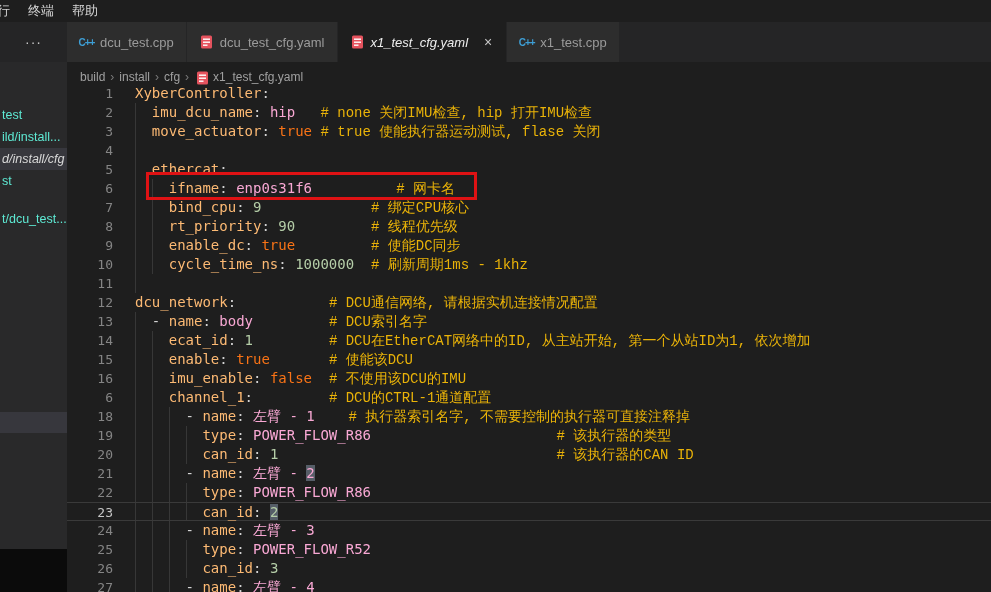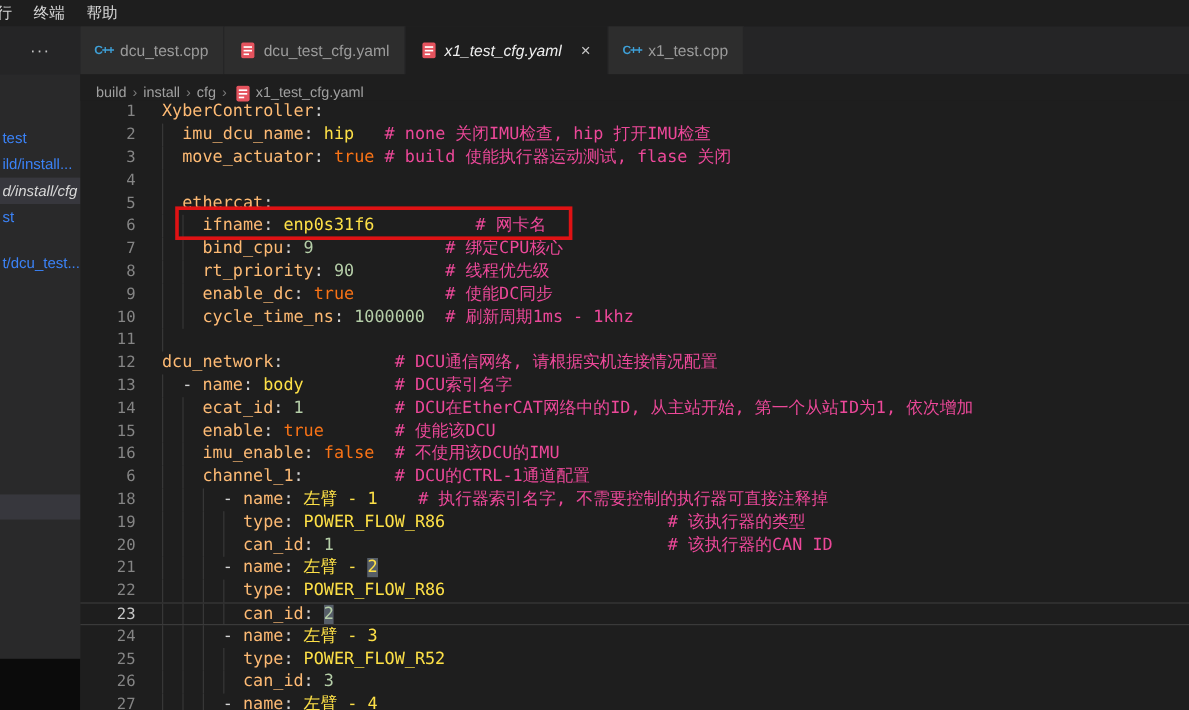--- a/index.html
+++ b/index.html
@@ -13,21 +13,21 @@
   #menubar { position:absolute; left:0; top:0; width:991px; height:22px;
     background:#1e1e1e; display:flex; align-items:center; color:#d6d6d6; font-size:13px; }
   .menu-item { padding:0 9px; height:22px; display:flex; align-items:center; cursor:default; }
   .menu-item:first-child { padding-left:1px; margin-left:-4px; }
   
   #sidebar { position:absolute; left:0; top:22px; width:67px; height:570px; background:#29292a; overflow:hidden; }
   #sidebar-head { position:absolute; left:0; top:0; width:67px; height:40px; background:#252526;
     display:flex; align-items:center; justify-content:center; color:#c5c5c5; }
   #more-actions { font-size:14px; letter-spacing:1px; padding:2px 6px; cursor:pointer; }
   .side-row { position:absolute; left:0; width:67px; height:22px; line-height:22px;
-    color:#3b82f6; font-size:12.5px; white-space:nowrap; overflow:hidden; padding-left:2px; cursor:pointer; }
+    color:#5eead4; font-size:12.5px; white-space:nowrap; overflow:hidden; padding-left:2px; cursor:pointer; }
   .side-row.selected { background:#37373d; color:#d8d8d8; font-style:italic; }
   #side-empty-selection { position:absolute; left:0; top:390px; width:67px; height:21px; background:#37373d; }
   #side-bottom-panel { position:absolute; left:0; top:527px; width:67px; height:43px; background:#0b0b0b; }
   
   #tabbar { position:absolute; left:67px; top:22px; width:924px; height:40px; background:#252526;
     display:flex; align-items:stretch; }
   .tab { display:flex; align-items:center; gap:6px; padding:0 12px; background:#2d2d2d;
     border-right:1px solid #252526; color:#9b9b9b; font-size:13px; cursor:pointer; white-space:nowrap; }
   .tab.active { background:#1e1e1e; color:#efefef; font-style:italic; }
   .tab .close { margin-left:8px; color:#c8c8c8; font-size:14px; font-style:normal; padding:0 2px; cursor:pointer; }
@@ -41,22 +41,22 @@
   #breadcrumb .ficon { width:13px; height:13px; margin-left:2px; }
   
   #editor { position:absolute; left:67px; top:84px; width:924px; height:508px;
     font-family:"DejaVu Sans Mono","Liberation Mono",monospace; font-size:14px; }
   .line { display:flex; height:19px; line-height:19px; position:relative; cursor:text; }
   .line.active { border-top:1px solid #3a3a3a; border-bottom:1px solid #3a3a3a; }
   .ln { width:68px; padding-right:22px; text-align:right; color:#858585; flex:none; font-size:13px; }
   .line.active .ln { color:#c6c6c6; }
   .lc { position:relative; white-space:pre; flex:1; color:#d4d4d4; }
   .guide { position:absolute; top:0; bottom:0; width:1px; background:#373737; }
-  .tk { color:#fdba74; } .tp { color:#d4d4d4; } .ts { color:#fde047; }
-  .tn { color:#b5cea8; } .tb { color:#f97316; } .tc { color:#ec4899; } .tw { }
+  .tk { color:#fdba74; } .tp { color:#d4d4d4; } .ts { color:#f9a8d4; }
+  .tn { color:#b5cea8; } .tb { color:#f97316; } .tc { color:#eab308;font-family:Liberation Mono, monospace; } .tw { }
   .hl { background:#565e68; }
   
   #annotation-box { position:absolute; left:146px; top:172px; width:331px; height:28px;
     border:3px solid #df1214; pointer-events:none; }
 </style>
 </head>
 <body>
 
 <div id="stage">
   <div id="menubar">
@@ -140,21 +140,21 @@
       <div class="line">
         <span class="ln">1</span>
         <span class="lc"><span class="tk">XyberController</span><span class="tp">:</span></span>
       </div>
       <div class="line">
         <span class="ln">2</span>
         <span class="lc"><span class="guide" style="left: 0ch;"></span><span class="tw">  </span><span class="tk">imu_dcu_name</span><span class="tp">: </span><span class="ts">hip</span><span class="tw">   </span><span class="tc"># none 关闭IMU检查, hip 打开IMU检查</span></span>
       </div>
       <div class="line">
         <span class="ln">3</span>
-        <span class="lc"><span class="guide" style="left: 0ch;"></span><span class="tw">  </span><span class="tk">move_actuator</span><span class="tp">: </span><span class="tb">true</span><span class="tw"> </span><span class="tc"># build 使能执行器运动测试, flase 关闭</span></span>
+        <span class="lc"><span class="guide" style="left: 0ch;"></span><span class="tw">  </span><span class="tk">move_actuator</span><span class="tp">: </span><span class="tb">true</span><span class="tw"> </span><span class="tc"># true 使能执行器运动测试, flase 关闭</span></span>
       </div>
       <div class="line">
         <span class="ln">4</span>
         <span class="lc"><span class="guide" style="left: 0ch;"></span></span>
       </div>
       <div class="line">
         <span class="ln">5</span>
         <span class="lc"><span class="guide" style="left: 0ch;"></span><span class="tw">  </span><span class="tk">ethercat</span><span class="tp">:</span></span>
       </div>
       <div class="line">

